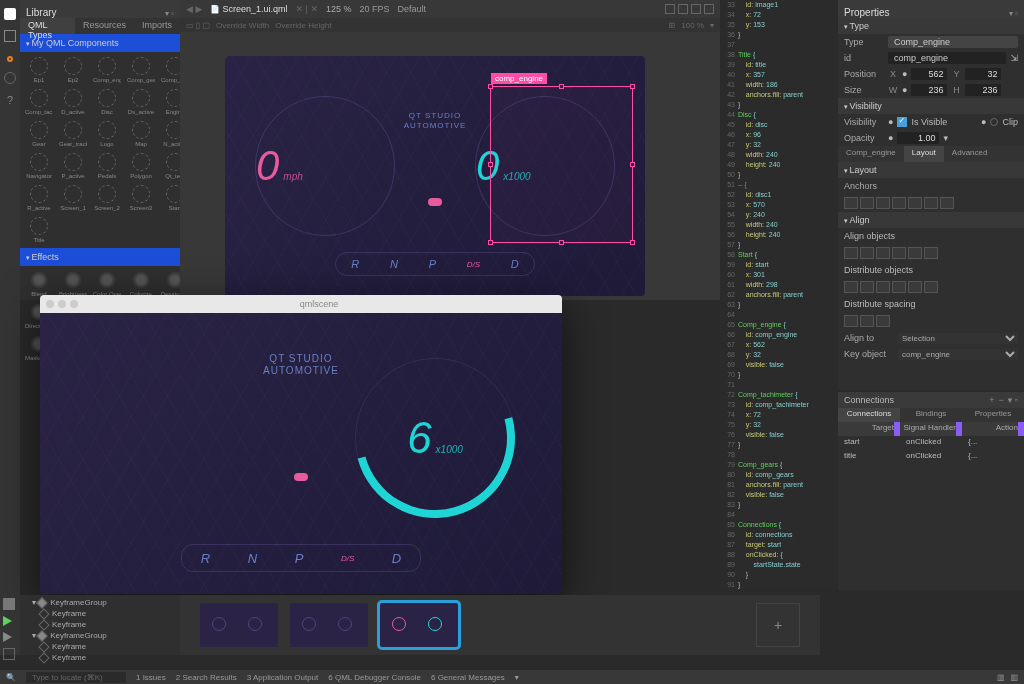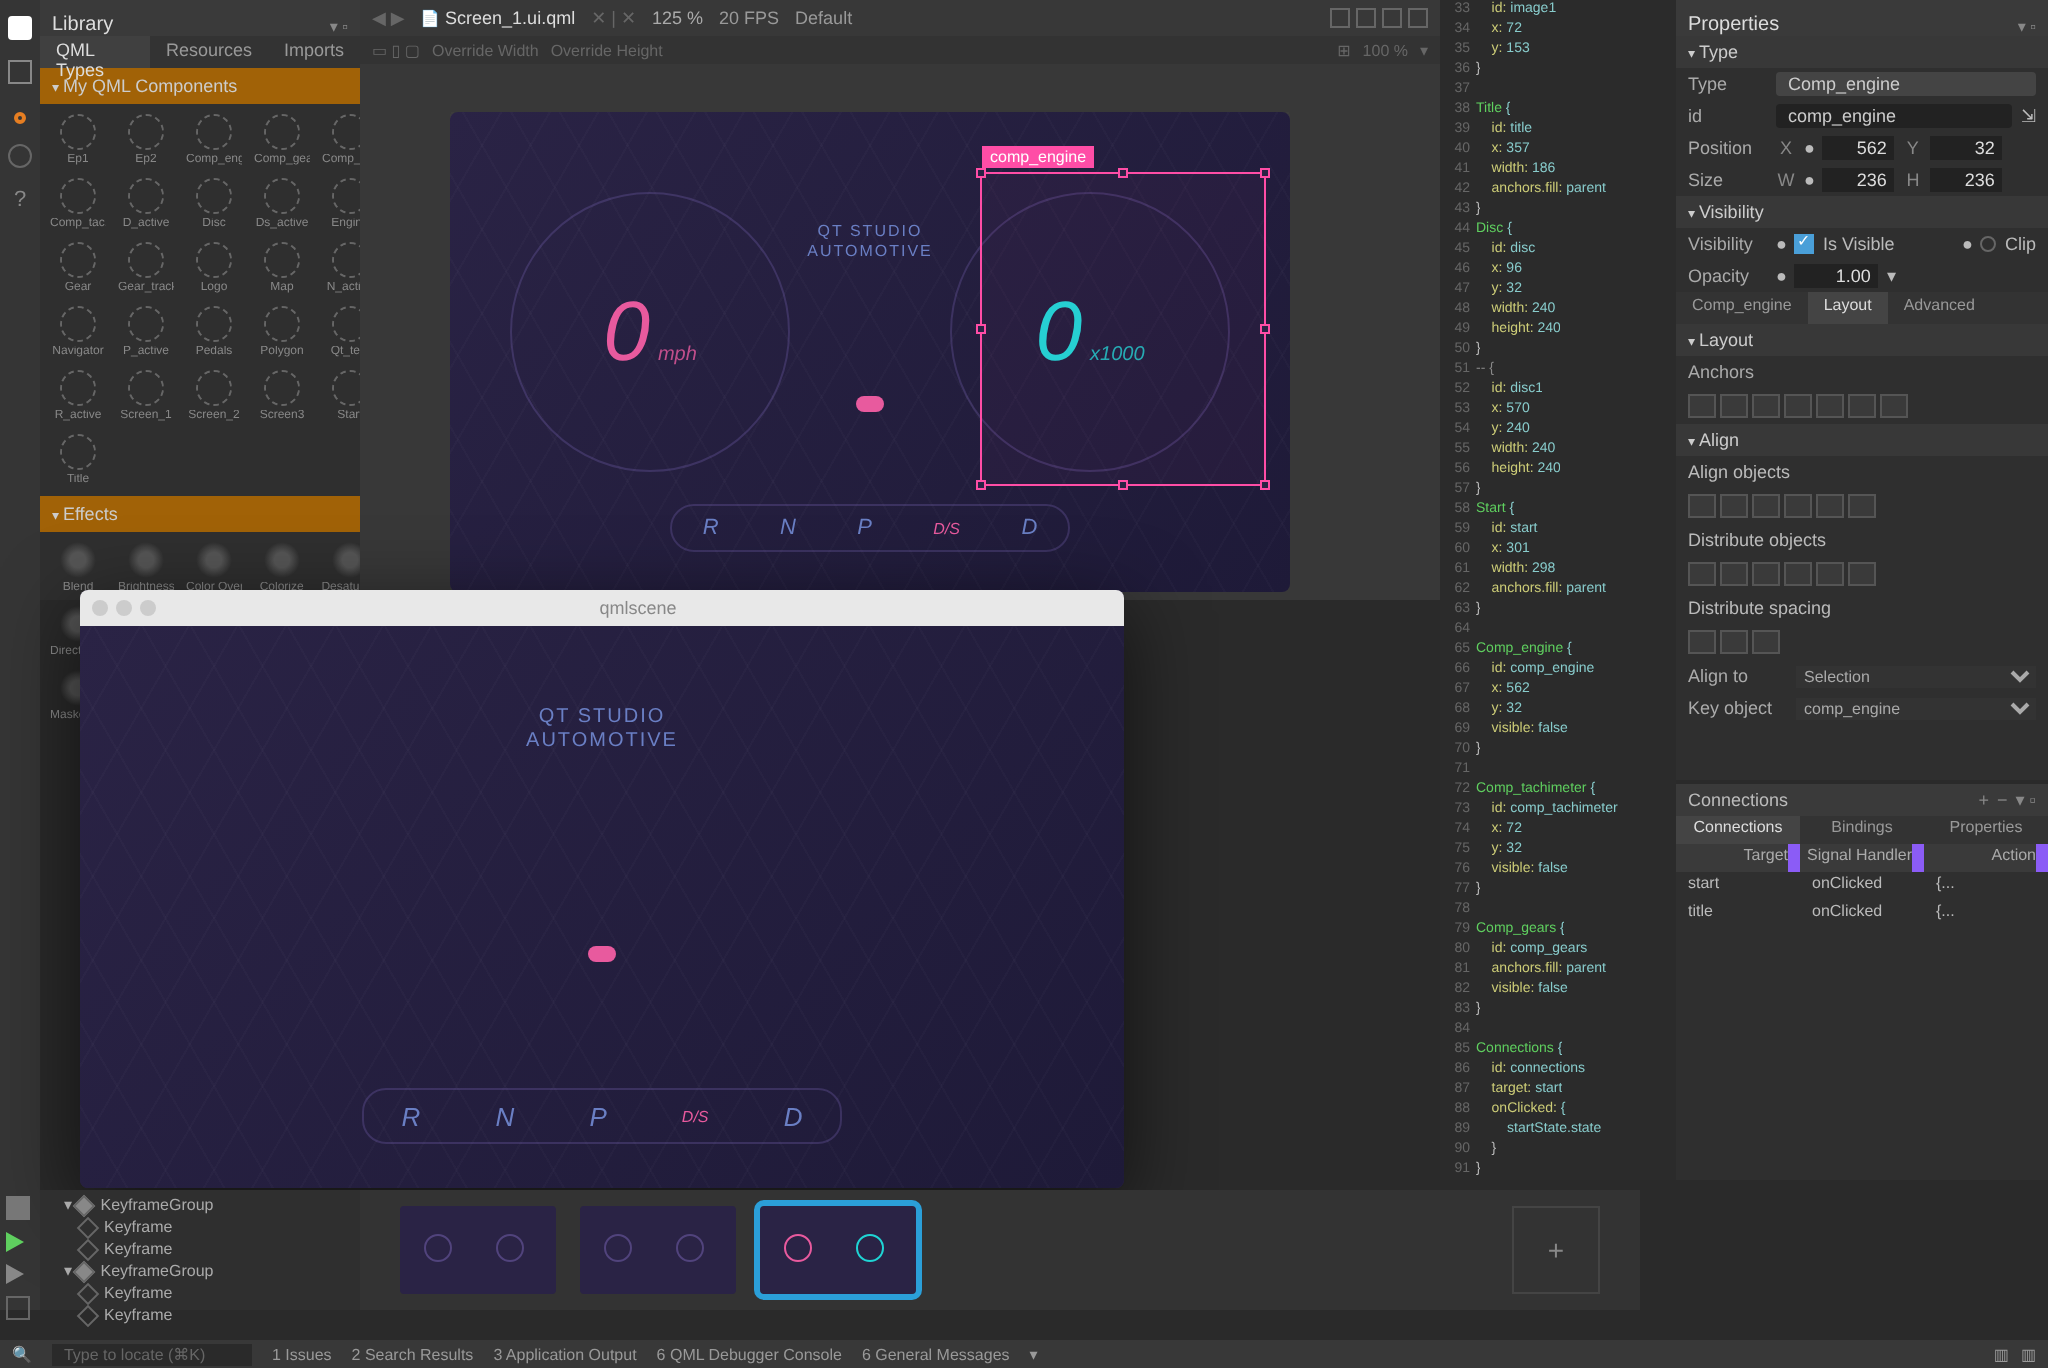--- a/index.html
+++ b/index.html
@@ -9,38 +9,38 @@
 .vtool .sel{background:#fff;border-radius:2px}
 .vtool .arr{border:1px solid #888}
 .vtool .bw{width:6px;height:6px;border:2px solid #e67e22;border-radius:50%;margin-top:4px}
 .vtool .q{font-size:11px;color:#888}
 .library{position:absolute;left:20px;top:0;width:160px;height:300px;background:#2f2f2f}
 .panelhdr{height:18px;background:#3a3a3a;display:flex;align-items:flex-end;padding:0 6px;font-size:10px;color:#ddd}
 .panelhdr .dd{margin-left:auto;font-size:8px;color:#888}
 .tabs{height:16px;background:#333;display:flex;font-size:9px}
 .tabs span{padding:2px 8px;color:#999;cursor:pointer}
 .tabs span.act{background:#404040;color:#ddd}
-.sect{padding:4px 6px;font-size:9px;color:#ccc;background:#a16207}
+.sect{padding:4px 6px;font-size:9px;color:#ccc;background:#1d4ed8}
 .sect::before{content:"▾ ";font-size:7px}
 .grid{display:grid;grid-template-columns:repeat(5,1fr);gap:2px;padding:3px}
 .gitem{display:flex;flex-direction:column;align-items:center;padding:2px;cursor:pointer}
 .gitem .ic{width:18px;height:18px;border:1px dashed #666;border-radius:50%;margin-bottom:2px}
 .gitem .ic.ef{border:none;background:radial-gradient(circle,#555 30%,transparent 70%)}
 .gitem .lb{font-size:6px;color:#888;text-align:center;white-space:nowrap;overflow:hidden;max-width:28px}
 .canvas{position:absolute;left:180px;top:0;width:540px;height:300px;background:#404040}
 .canvbar{height:18px;background:#383838;display:flex;align-items:center;padding:0 6px;gap:8px;font-size:9px;color:#999}
 .canvbar .fn{color:#ddd}
 .canvbar .fn::before{content:"📄 ";font-size:8px}
 .canvbar .zm{color:#aaa}
 .canvbar2{height:14px;background:#333;display:flex;align-items:center;padding:0 6px;gap:6px;font-size:8px;color:#666}
 .canvbar2 .rt{margin-left:auto;display:flex;gap:6px;align-items:center}
 .editor{position:relative;height:268px;background:#383838;overflow:hidden}
 .artwork{position:absolute;left:45px;top:24px;width:420px;height:240px;background:linear-gradient(135deg,#2a2345 0%,#1e1a38 100%);border-radius:4px}
 .hex{position:absolute;inset:0;background-image:repeating-linear-gradient(60deg,transparent 0 20px,rgba(255,255,255,.02) 20px 21px),repeating-linear-gradient(-60deg,transparent 0 20px,rgba(255,255,255,.02) 20px 21px)}
-.gauge{position:absolute;width:140px;height:140px;border-radius:50%;border:1px solid rgba(120,100,180,.3);display:flex;align-items:center;justify-content:center}
+.gauge{position:absolute;width:140px;height:140px;border-radius:50%;border:1px solid rgba(120,100,180,.3);display:flex;align-items:center;justify-content:flex-start}
 .gauge.l{left:30px;top:40px}
 .gauge.r{left:250px;top:40px}
 .gval{font-size:42px;font-style:italic;font-weight:300}
 .gval.pk{color:#e85a9e}
 .gval.cy{color:#1fd4d4}
 .gunit{font-size:10px;margin-left:4px;color:inherit;opacity:.8}
 .logo{position:absolute;left:50%;top:55px;transform:translateX(-50%);font-size:8px;letter-spacing:1px;color:#6a7fc4;text-align:center;line-height:1.2}
 .gear{position:absolute;left:50%;bottom:20px;transform:translateX(-50%);width:200px;height:24px;border:1px solid rgba(120,100,180,.3);border-radius:12px;display:flex;align-items:center;justify-content:space-around;font-size:11px;font-style:italic;color:#6a7fc4}
 .gear .ds{color:#e85a9e;font-size:8px}
 .selbox{position:absolute;border:1px solid #ff4da6;background:rgba(255,77,166,.03)}
@@ -736,20 +736,25 @@
     <i></i>
       <i></i>
       <i></i>
     <span class="t">qmlscene</span>
   </div>
   <div class="body">
     <div class="hex"></div>
     <div class="logo" style="top:40px;font-size:10px">
       <span>QT STUDIO</span><br><span>AUTOMOTIVE</span>
     </div>
+    <div class="pg r">
+      <div class="bg"></div>
+        <div class="arc cy"></div>
+      <span class="gval cy" style="font-size:44px"><span>6</span><span class="gunit">x1000</span></span>
+    </div>
     <div class="cloud" style="top:160px"></div>
     <div class="gear" style="bottom:22px;width:240px;height:28px;font-size:13px">
       <span>R</span>
       <span>N</span>
       <span>P</span>
       <span class="ds">D/S</span>
       <span>D</span>
     </div>
   </div>
 </div>

